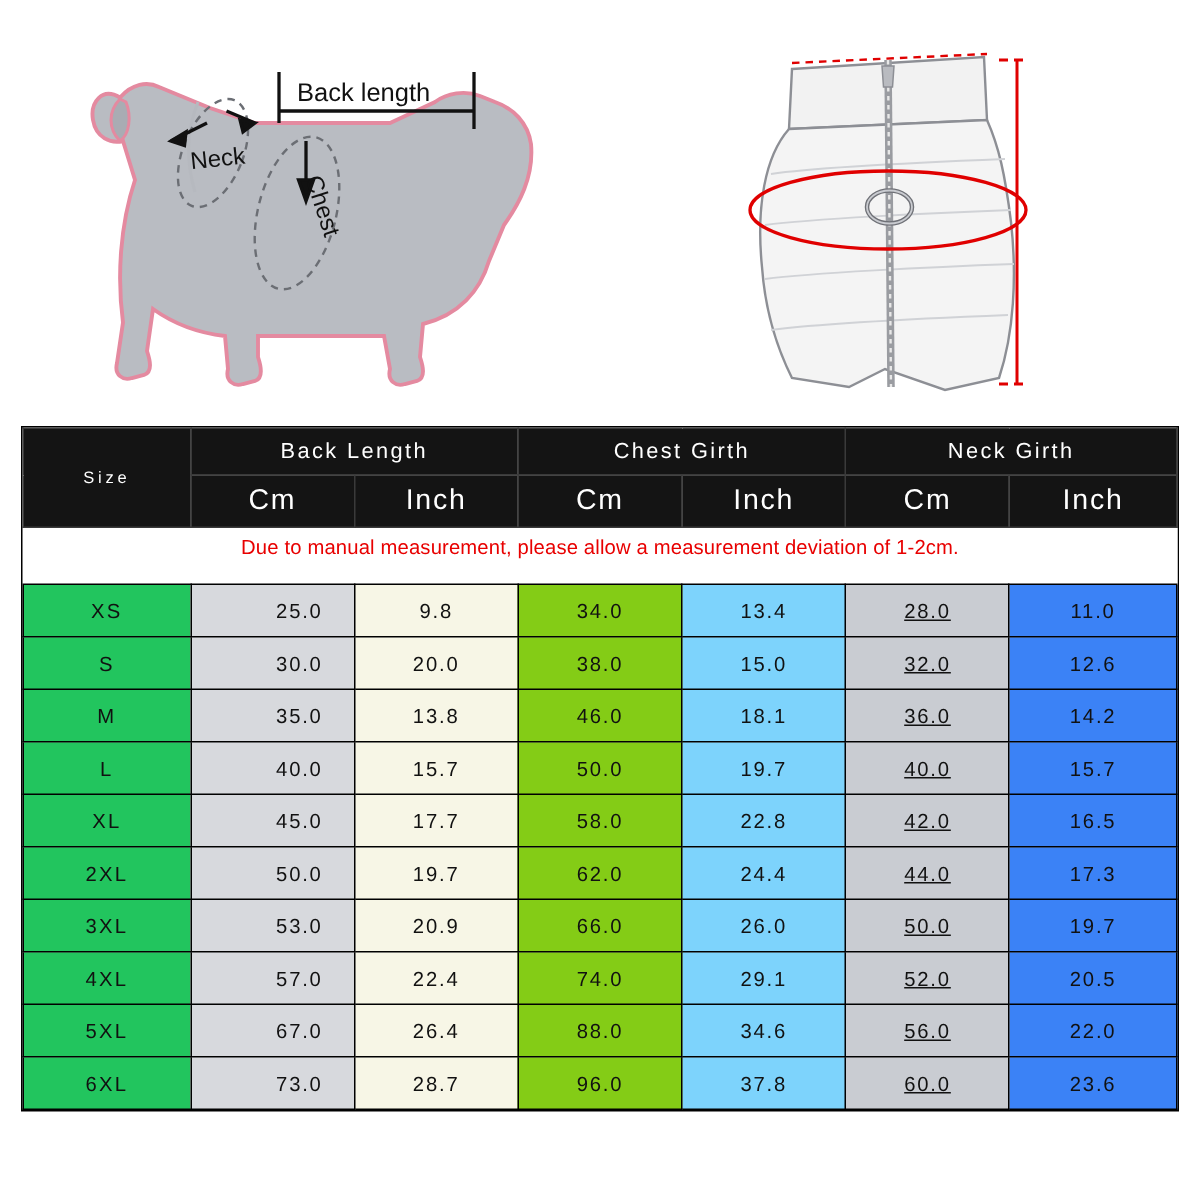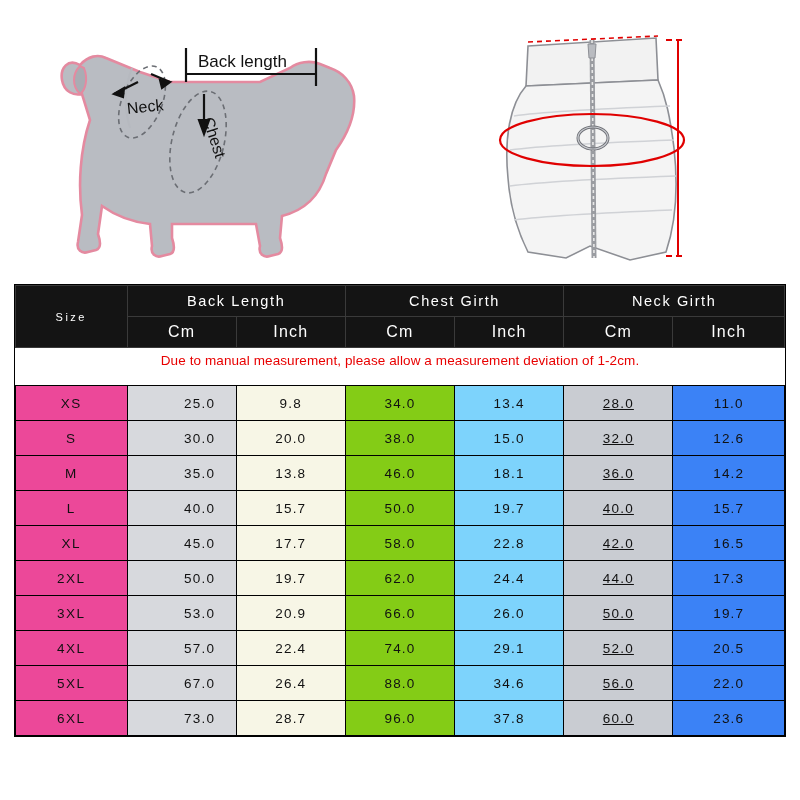--- a/index.html
+++ b/index.html
@@ -102,35 +102,35 @@
     font-size: 14.5px;
     letter-spacing: 1.6px;
     padding: 7px 0;
     border-color: #3a3a3a;
   }
   thead td.size-cell {
     letter-spacing: 2.5px;
     font-size: 11px;
   }
   thead td.unit {
-    font-size: 16px;
+    font-size: 19px;
     letter-spacing: 1.2px;
     padding: 6px 0;
   }
   tbody td {
     font-size: 13.5px;
     padding: 9.5px 0;
     letter-spacing: 1.2px;
     color: #111;
   }
   tbody td.size-col {
     letter-spacing: 1.5px;
   }
   
-  .c-size  { background: #ec4899; }
+  .c-size  { background: #22c55e; }
   .c-cm1   { background: #d7d9dd; padding-left: 36px; }
   .c-in1   { background: #f7f6e6; margin-top: 20px; }
   .c-cm2   { background: #84cc16; }
   .c-in2   { background: #7dd3fc; }
   .c-cm3   { background: #c9ccd2; text-decoration: underline; }
   .c-in3   { background: #3b82f6; }
 </style>
 </head>
 <body>
 

